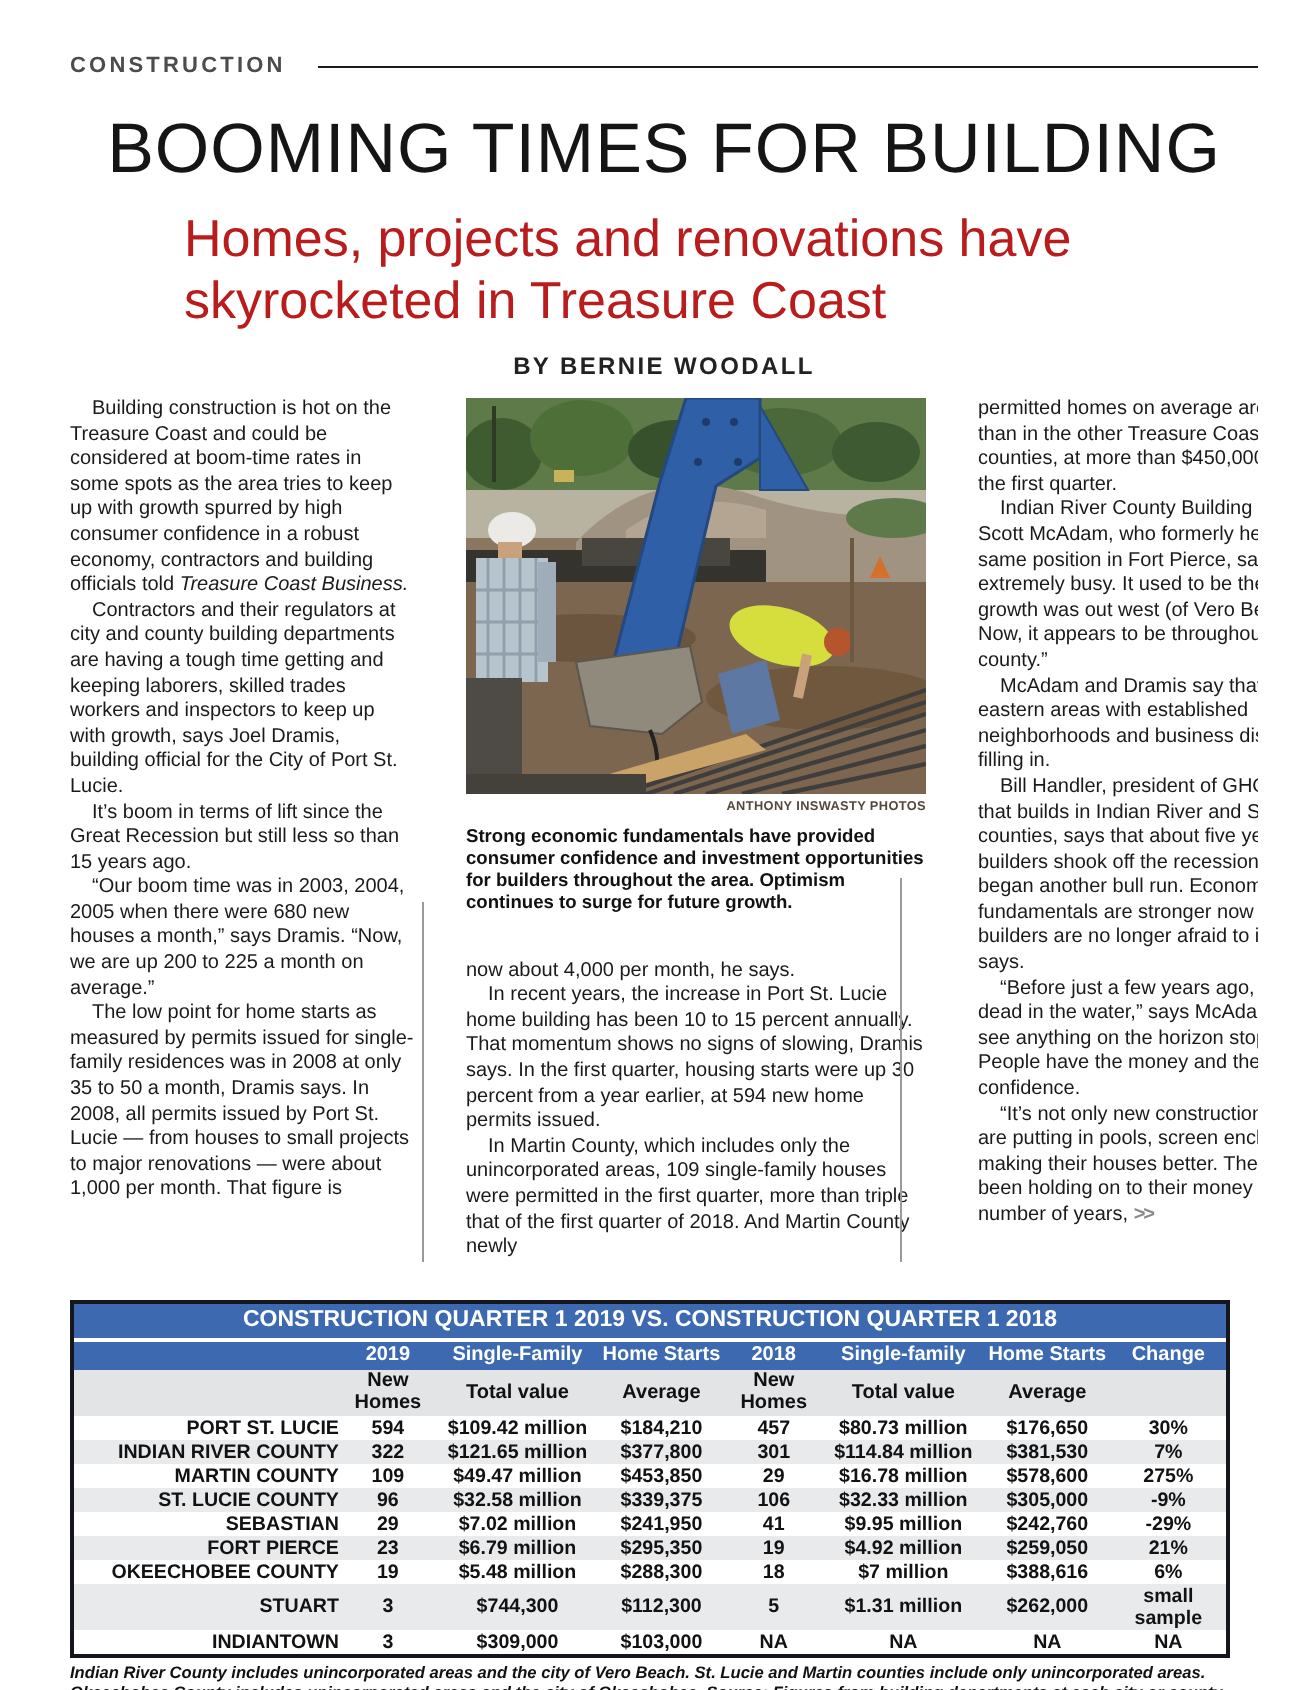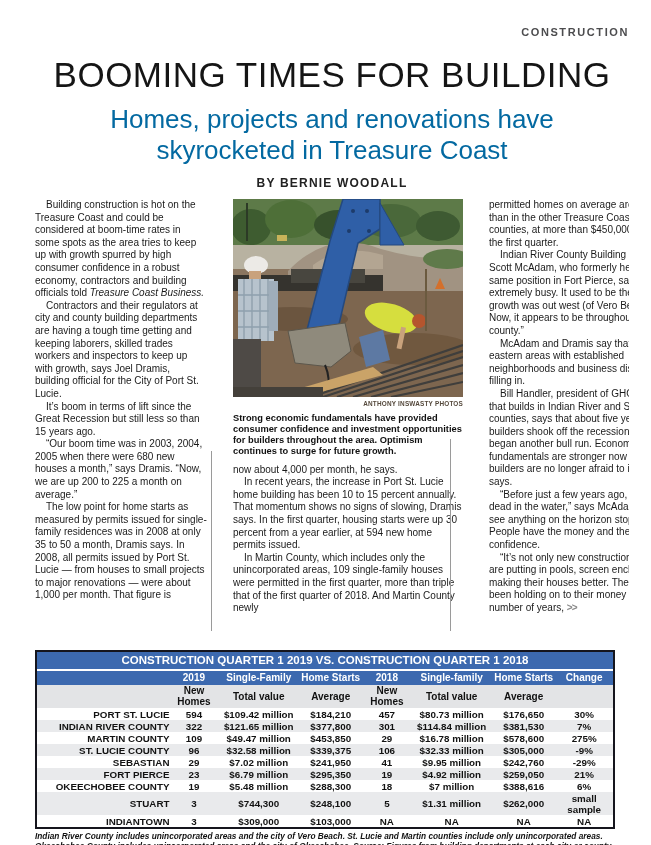--- a/index.html
+++ b/index.html
@@ -4,42 +4,42 @@
 <style>
   * { box-sizing: border-box; }
   html,body { margin:0; padding:0; }
   body {
     width:651px; height:845px; background:#ffffff; overflow:hidden;
     font-family:"Liberation Sans", sans-serif; color:#1a1a1a; position:relative;
   }
   .page { padding:26px 22px 0 35px; }
 
   
-  .kicker-row { display:flex; align-items:flex-end; height:14px;flex-direction:column; }
+  .kicker-row { display:flex; align-items:center; height:14px; }
   .kicker { font-size:11px; font-weight:bold; letter-spacing:1.6px; color:#4c4c4e; }
   .kicker-rule { flex:1; border-top:1.5px solid #1a1a1a; margin-left:16px; }
   .headline {
     margin:15px 0 0; text-align:center; font-size:35px; font-weight:400;
     letter-spacing:0.5px; color:#151515; white-space:nowrap;
   }
   .subhead {
-    margin:9px auto 0; text-align:center; font-size:26px; font-weight:400;
-    line-height:31px; max-width:480px; color:#0369a1;
+    margin:9px auto 0; text-align:left; font-size:26px; font-weight:400;
+    line-height:31px; max-width:480px; color:#b91c1c;
   }
   .byline { margin-top:10px; text-align:center; font-size:12px; font-weight:bold; letter-spacing:1.2px; color:#222; }
 
   
   .article-body {
     position:relative; margin-top:9px; display:grid;
     grid-template-columns:172px 230px 186px; column-gap:26px;
     height:441px; overflow:hidden; font-size:10px; line-height:12.6px; text-align:left;
   }
   .para { margin:0; text-indent:11px; }
   .para.noindent { text-indent:0; }
-  .col-mid .mid-text { margin-top:7px; }
+  .col-mid .mid-text { margin-top:23px; }
   figure.photo { margin:0; width:230px; height:198px; background:#8b7660; }
   figure.photo svg { display:block; width:230px; height:198px; }
   .credit { font-size:6.4px; font-weight:bold; color:#55493c; text-align:right; margin-top:1px; letter-spacing:0.2px; }
   .caption { font-size:9.3px; font-weight:bold; line-height:11px; margin-top:2px; color:#111; }
   .more { color:#8a8a8a; font-weight:bold; letter-spacing:-1px; }
   .vrule { position:absolute; width:1px; background:#9a9a9a; }
   .vrule1 { left:176px; top:252px; height:180px; }
   .vrule2 { left:415px; top:240px; height:192px; }
 
   
@@ -269,21 +269,21 @@
           <td>$288,300</td>
           <td>18</td>
           <td>$7 million</td>
           <td>$388,616</td>
           <td>6%</td>
         </tr>
         <tr>
           <td class="name">STUART</td>
           <td>3</td>
           <td>$744,300</td>
-          <td>$248,100</td>
+          <td>$112,300</td>
           <td>5</td>
           <td>$1.31 million</td>
           <td>$262,000</td>
           <td>small sample</td>
         </tr>
         <tr>
           <td class="name">INDIANTOWN</td>
           <td>3</td>
           <td>$309,000</td>
           <td>$103,000</td>

